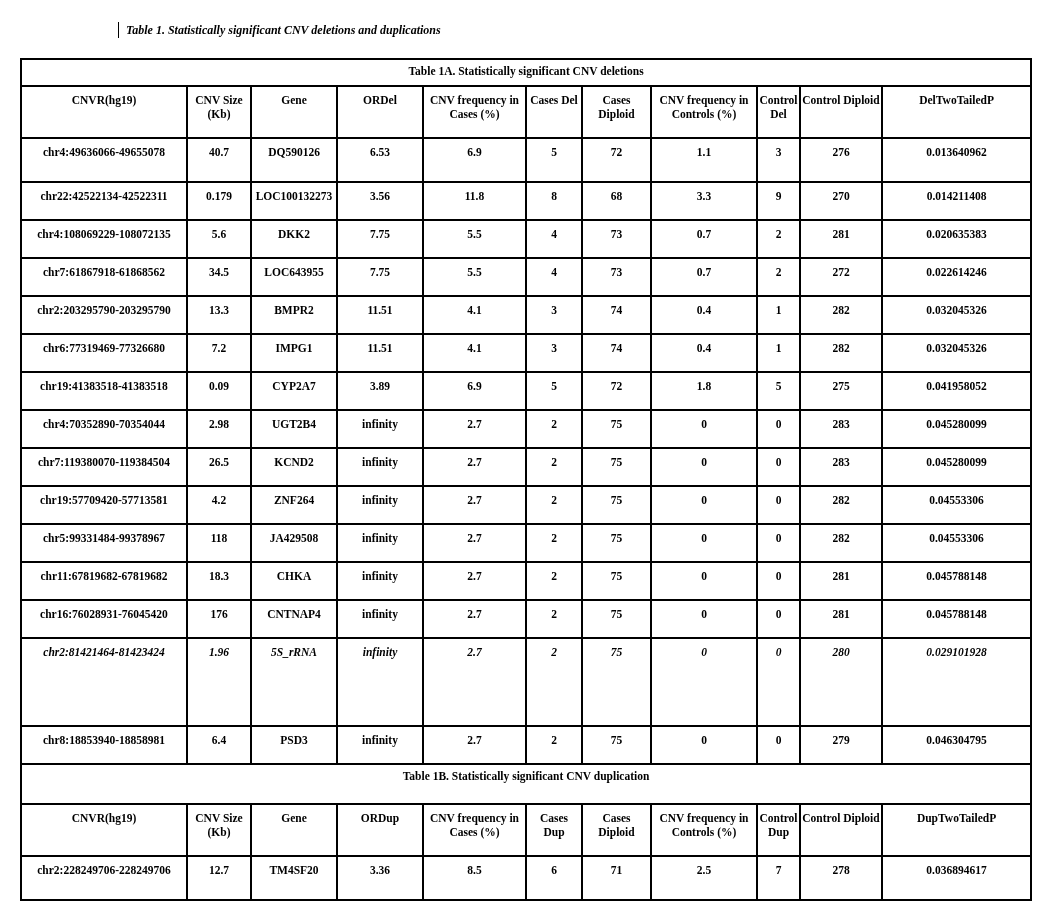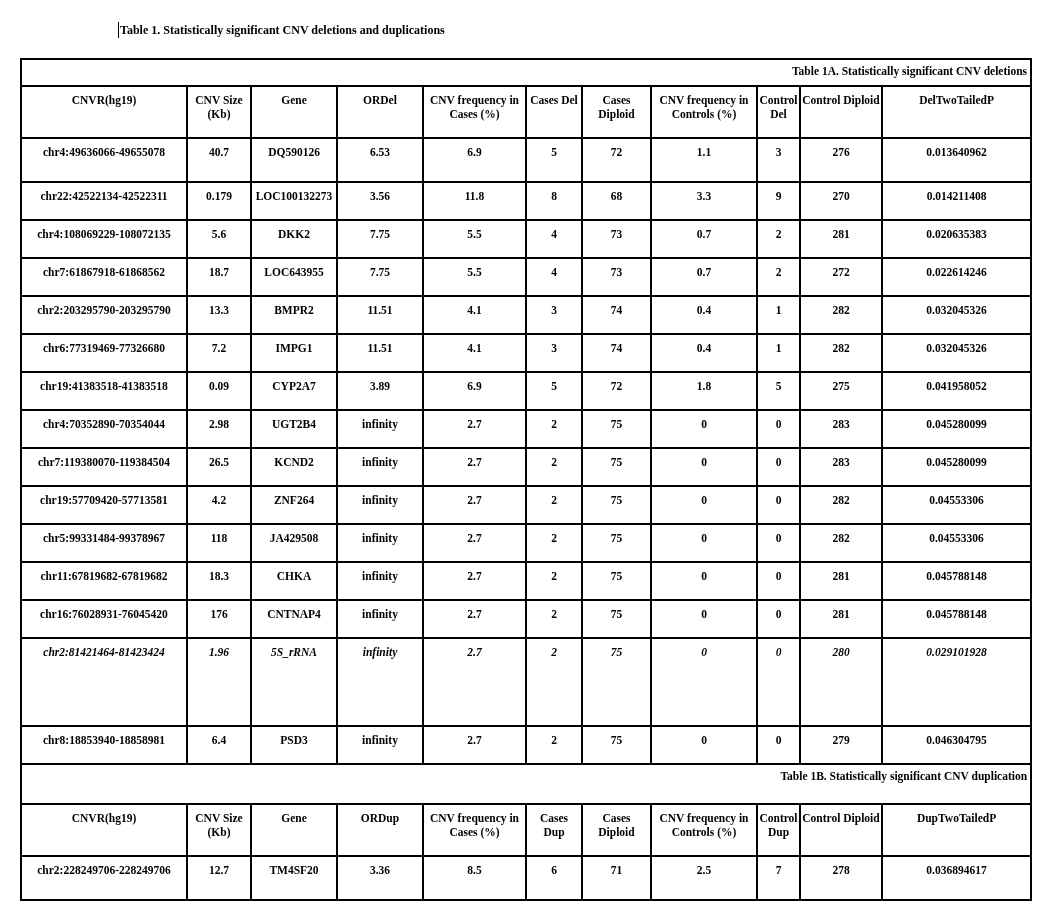--- a/index.html
+++ b/index.html
@@ -3,32 +3,32 @@
 <meta charset="utf-8">
 <style>
   html, body { margin: 0; padding: 0; background: #ffffff; }
   body {
     width: 1050px; height: 916px; position: relative; overflow: hidden;
     font-family: "Liberation Serif", "DejaVu Serif", serif;
     font-weight: bold; color: #000; font-size: 11.5px;
   }
   .doc-title {
     position: absolute; left: 118px; top: 22px; font-size: 12px;
-    border-left: 1.5px solid #000; padding-left: 1px; line-height: 16px;
+    border-left: 1.5px solid #000; padding-left: 7px; line-height: 16px; font-style: italic;
   }
   table.cnv {
     position: absolute; left: 20px; top: 58px;
     border-collapse: collapse; table-layout: fixed; width: 1010px;
   }
   table.cnv td {
     border: 2px solid #000; text-align: center; vertical-align: top;
     padding: 6px 1px 0 1px; line-height: 14px; overflow: hidden; white-space: nowrap;
   }
   table.cnv td.section {
-    text-align: right; padding: 4px 3px 0 3px;
+    text-align: center; padding: 4px 3px 0 3px;
   }
   td.hdr { white-space: normal !important; margin-top: 16px; }
   tr.r-title-a { height: 27px; }
   tr.r-head { height: 52px; }
   tr.r-data { height: 38px; }
   tr.r-data.first { height: 44px; margin-left: 32px; }
   tr.r-data.tall { height: 88px; font-style: italic; }
   tr.r-title-b { height: 40px; }
 </style>
 </head>
@@ -101,21 +101,21 @@
         <td>5.5</td>
         <td>4</td>
         <td>73</td>
         <td>0.7</td>
         <td>2</td>
         <td>281</td>
         <td>0.020635383</td>
       </tr>
       <tr class="r-data">
         <td>chr7:61867918-61868562</td>
-        <td>18.7</td>
+        <td>34.5</td>
         <td>LOC643955</td>
         <td>7.75</td>
         <td>5.5</td>
         <td>4</td>
         <td>73</td>
         <td>0.7</td>
         <td>2</td>
         <td>272</td>
         <td>0.022614246</td>
       </tr>

